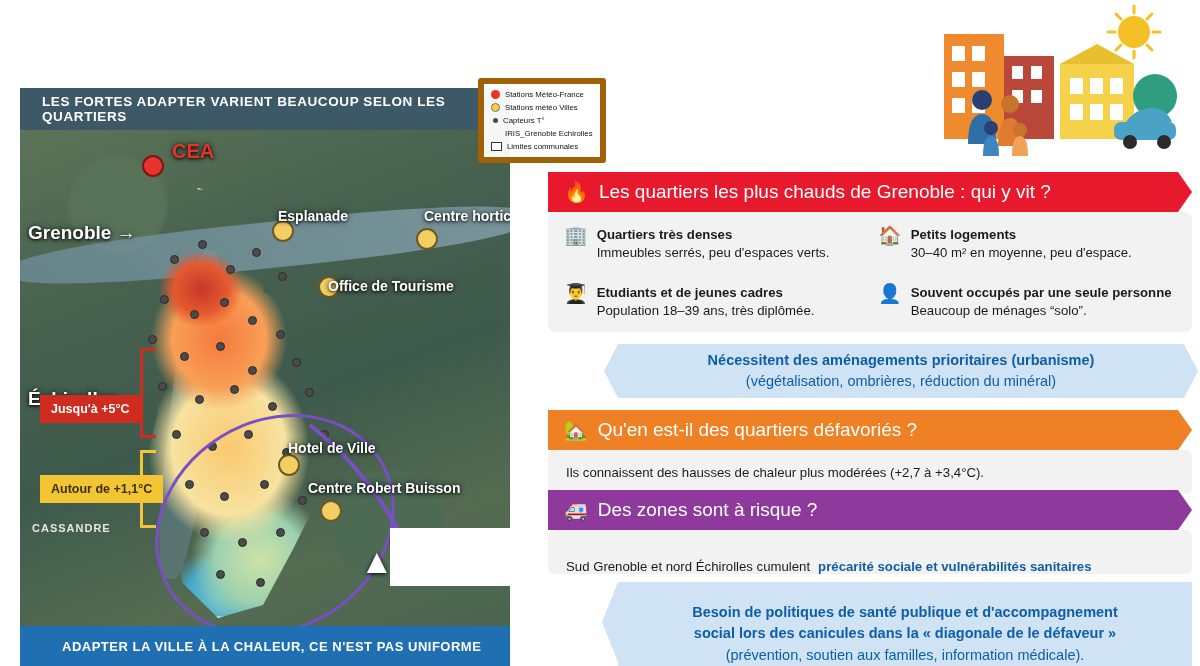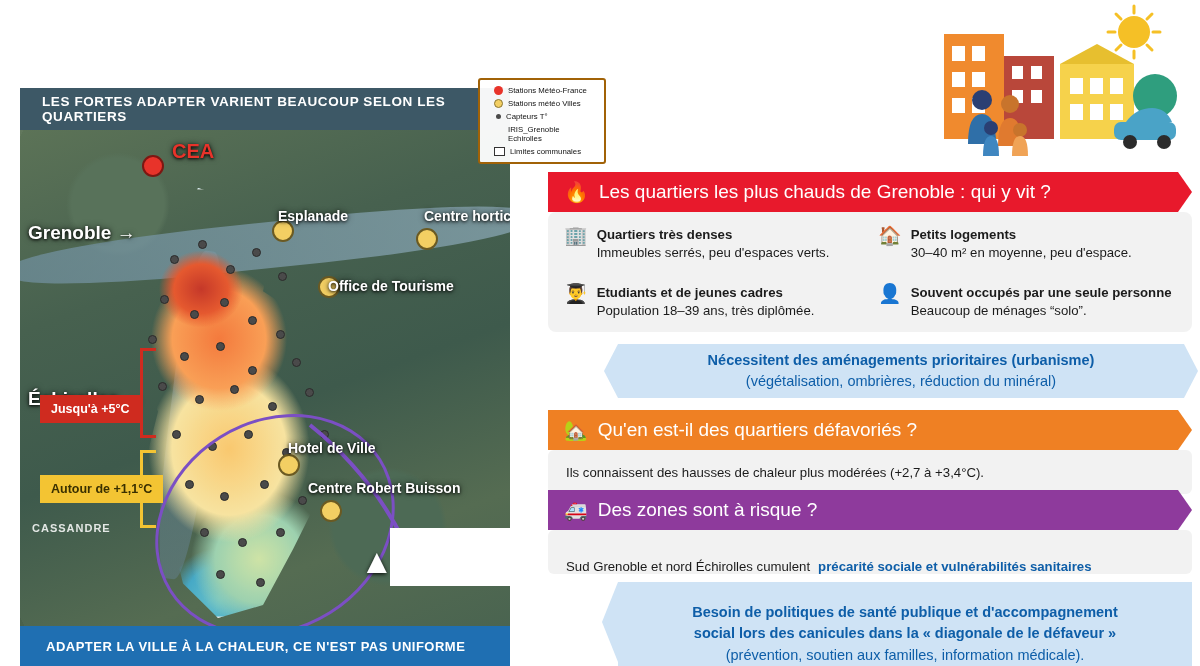--- a/index.html
+++ b/index.html
@@ -22,21 +22,21 @@
   .map-header {
     position: absolute; left: 0; top: 0; width: 100%; height: 42px;
     background: #3d5866; color: #fff;
     display: flex; align-items: center;
     padding-left: 22px;
     font-size: 13.5px; font-weight: bold; letter-spacing: .6px;
   }
   .map-footer {
     position: absolute; left: 0; bottom: 0; width: 100%; height: 40px;
     background: #1f6fb2; color: #fff;
-    display: flex; align-items: center; padding-left: 26px;
+    display: flex; align-items: center; padding-left: 42px;
     font-size: 13px; font-weight: bold; letter-spacing: .5px;
   }
   .map-body {
     position: absolute; left: 0; top: 42px; width: 100%; height: 496px;
     background:
       radial-gradient(circle at 20% 15%, #58725a 0 8%, transparent 9%),
       radial-gradient(circle at 75% 80%, #4d6a55 0 10%, transparent 11%),
       linear-gradient(160deg, #5c7357 0%, #47614f 30%, #3e5a4c 55%, #556c52 80%, #4a6450 100%);
     overflow: hidden;
   }
@@ -115,22 +115,22 @@
   .chip.red { background: #cf2b1f; left: 20px; top: 265px; }
   .chip.yellow { background: #f3c433; color: #3a3000; left: 20px; top: 345px; }
   .bracket {
     position: absolute; width: 16px; border-left: 3px solid; border-top: 3px solid; border-bottom: 3px solid;
   }
   .bracket.red { border-color: #cf2b1f; left: 120px; top: 218px; height: 90px; }
   .bracket.yellow { border-color: #f3c433; left: 120px; top: 320px; height: 78px; }
 
   .legend {
     position: absolute; left: 478px; top: 78px; width: 128px;
-    background: rgba(255,255,255,.95); border: 2px solid #a16207;
-    border-radius: 3px; padding: 6px 14px; z-index: 6;
+    background: rgba(255,255,255,.95); border: 6px solid #a16207;
+    border-radius: 3px; padding: 6px 7px; z-index: 6;
   }
   .legend-row { display: flex; align-items: center; gap: 5px; margin-bottom: 4px; font-size: 7.8px; color:#111; }
   .lg-dot { width: 9px; height: 9px; border-radius: 50%; flex: 0 0 auto; }
   .lg-sq { width: 11px; height: 9px; background: #fff; border: 1px solid #333; flex: 0 0 auto; }
 
   .scalebar { position: absolute; left: 370px; bottom: 62px; color: #fff; }
   .scalebar .ticks { display: flex; font-size: 15px; font-weight: bold; gap: 26px; text-shadow: 0 1px 3px #000; }
   .scalebar .bar { margin-top: 4px; width: 112px; height: 13px; border: 1px solid #fff; display:flex; }
   .scalebar .bar i { flex:1; }
   .scalebar .bar i:nth-child(odd) { background:#111; }

